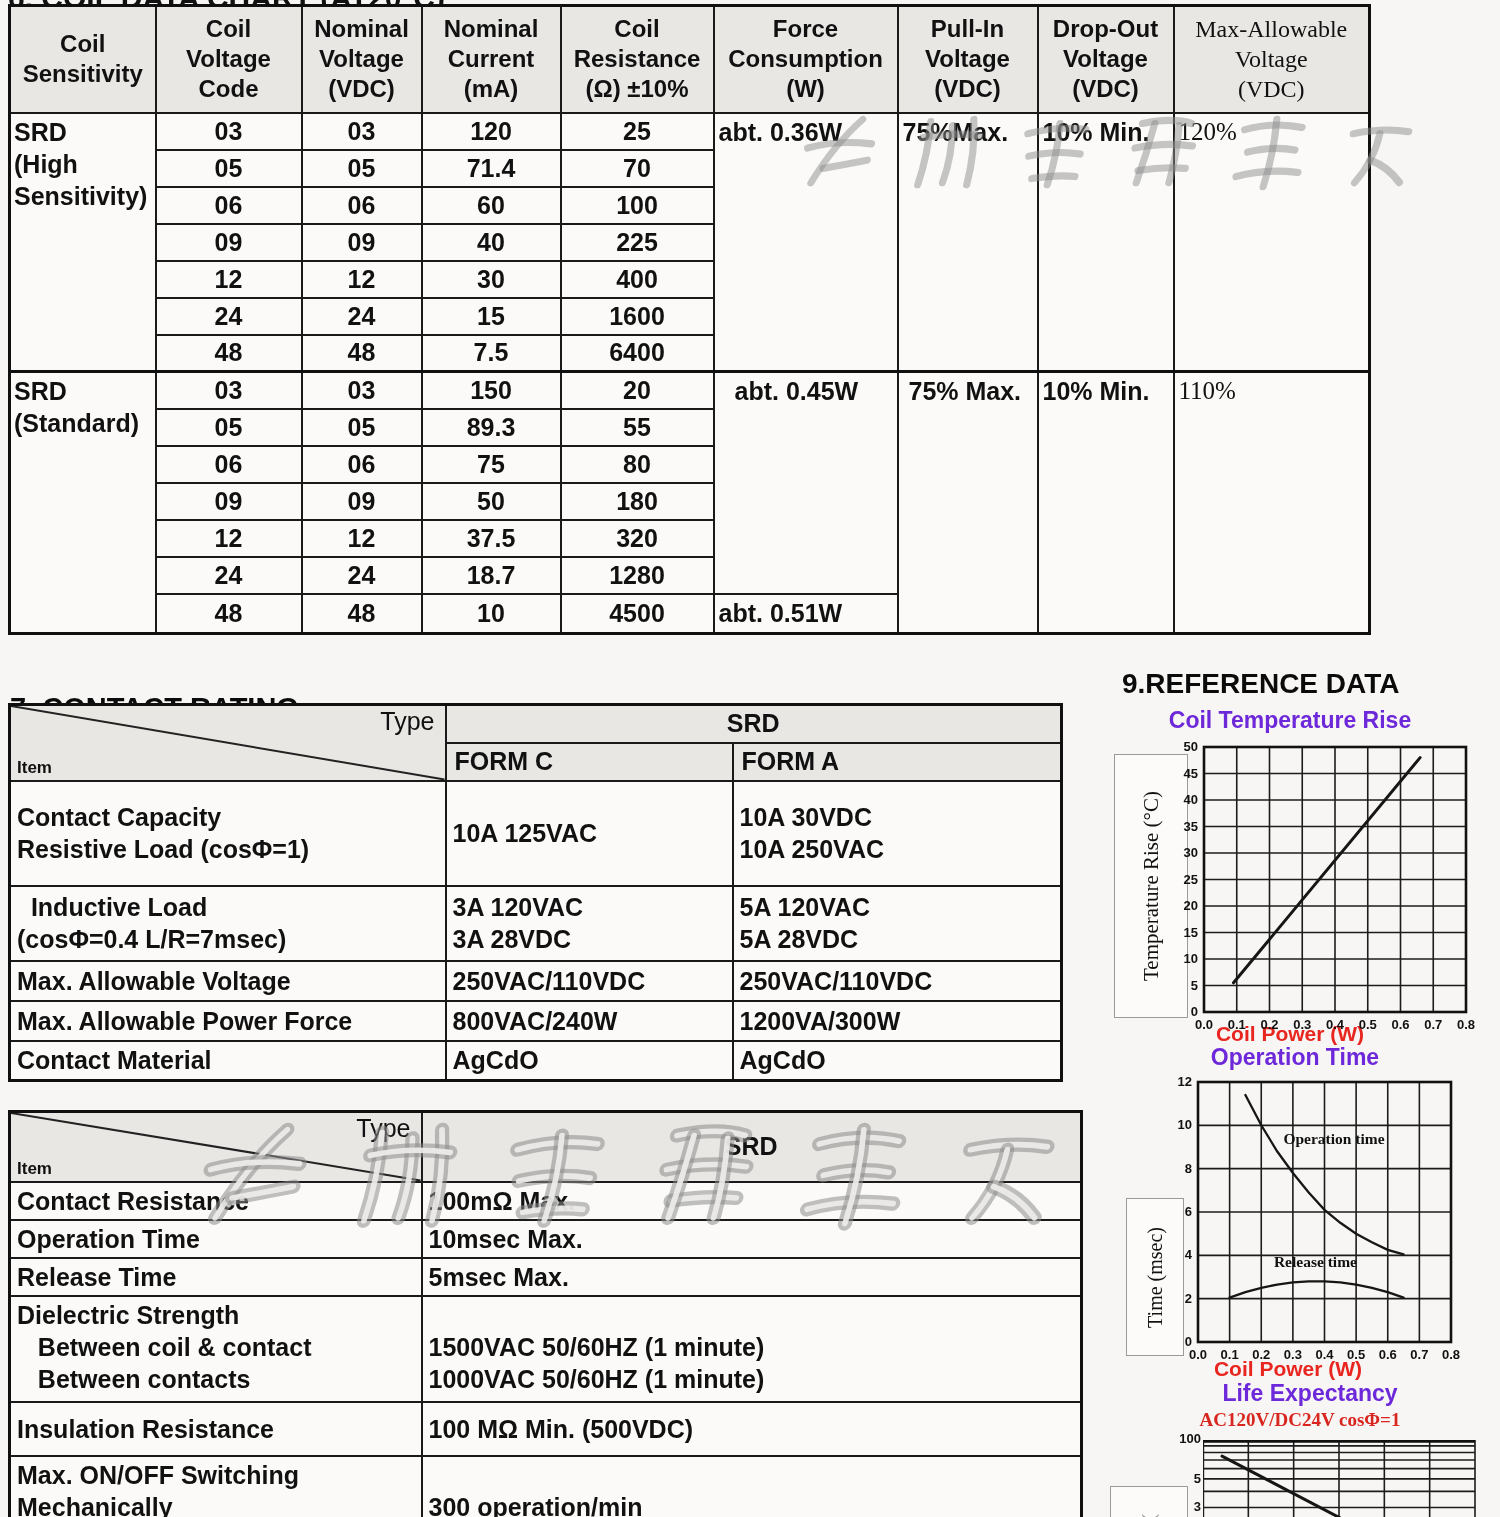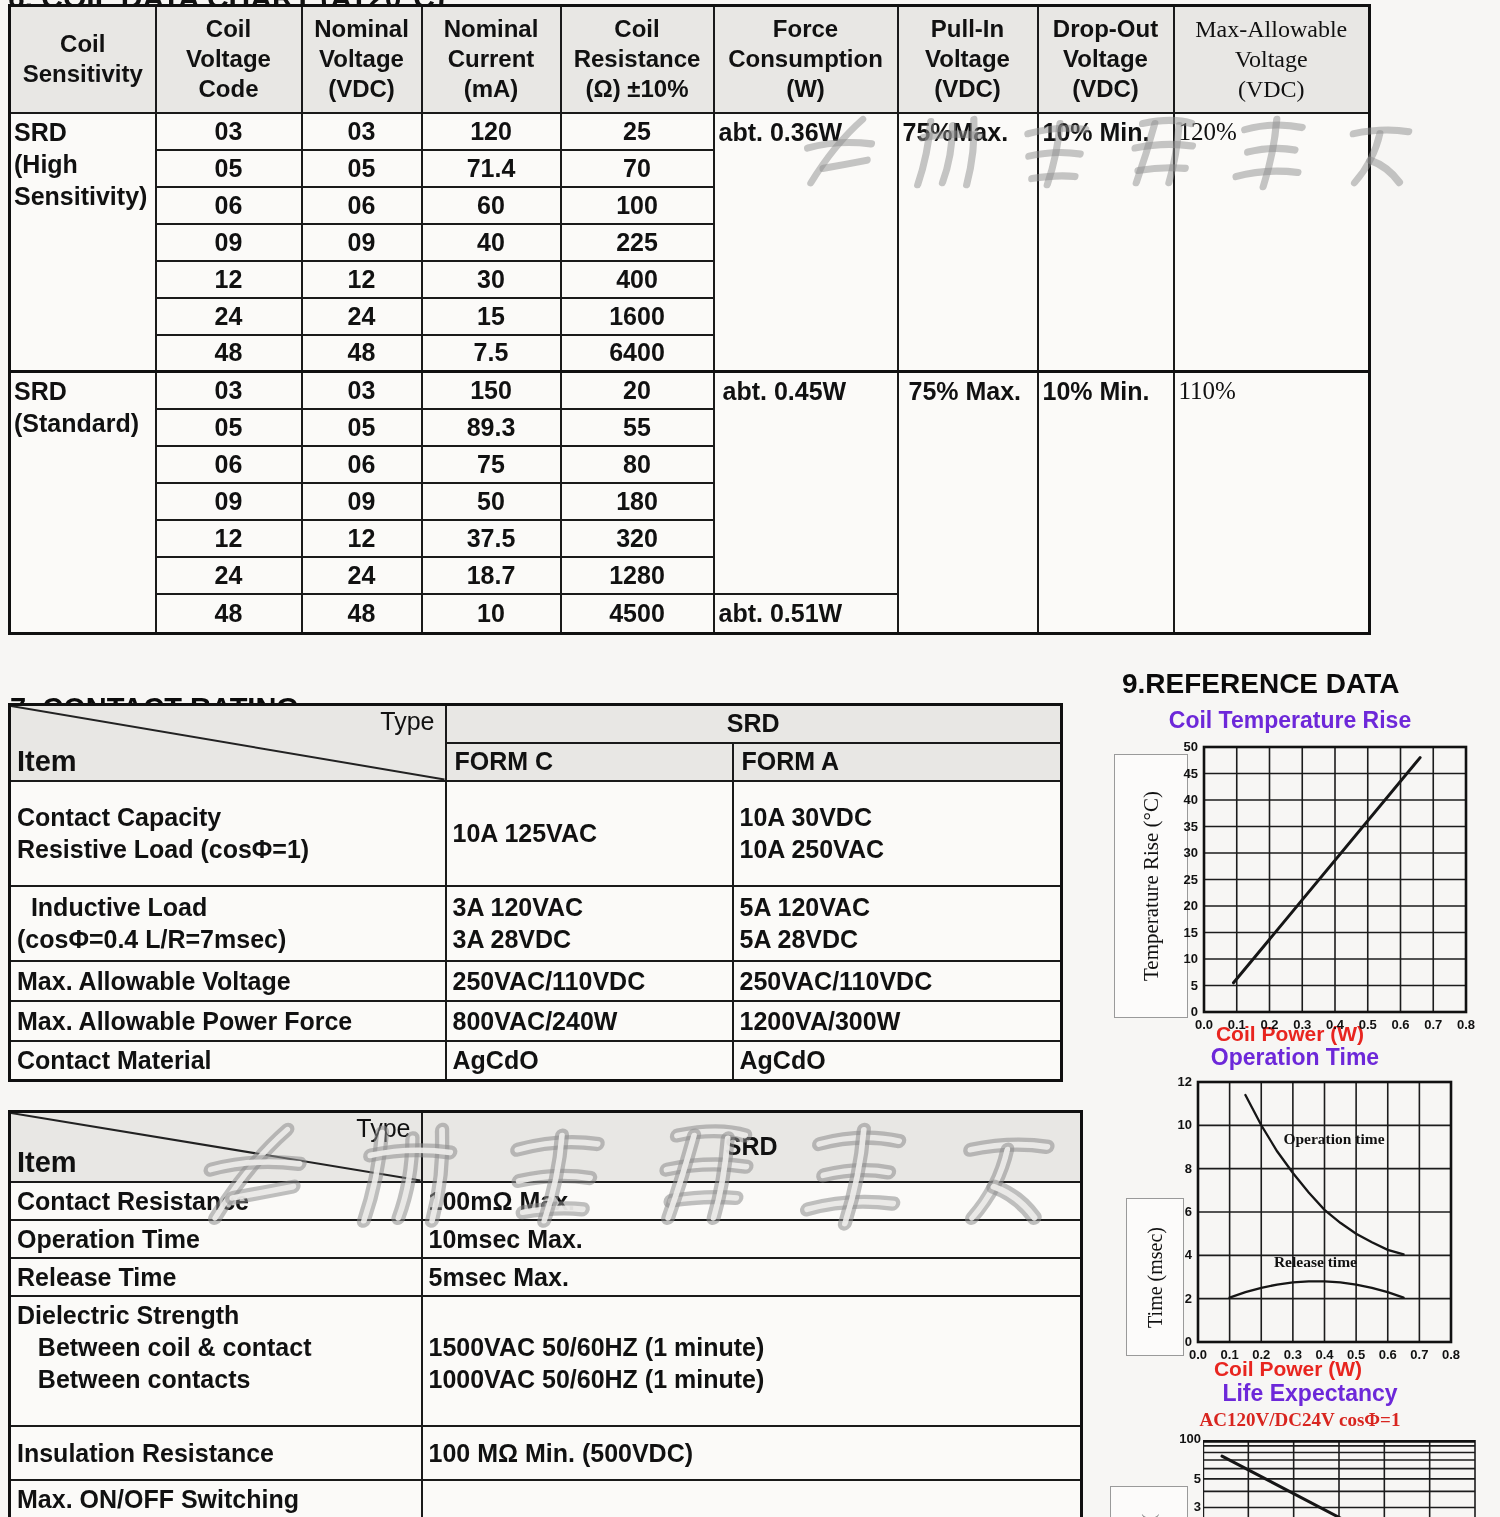--- a/index.html
+++ b/index.html
@@ -8,33 +8,33 @@
   #canvas{position:absolute;left:0;top:0;width:1500px;height:1517px;}
   .tbl{position:absolute;border-collapse:collapse;table-layout:fixed;}
   .tbl td,.tbl th{border:2px solid #1a1a1a;overflow:hidden;}
   table.tbl{border:3px solid #101010;}
   
   .coil th{background:#e8e7e4;font-weight:bold;font-size:24px;line-height:30px;
            white-space:pre-line;text-align:center;vertical-align:middle;padding:2px 1px;}
   .coil td{font-size:25px;font-weight:bold;text-align:center;vertical-align:middle;padding:0 2px;background:#fbfaf8;}
   .coil td.sens{text-align:left;vertical-align:top;white-space:pre-line;line-height:32px;padding:2px 3px;}
   .coil td.grp{vertical-align:top;text-align:left;padding:4px 4px;}
-  .coil td.pw2{padding-left:8px;}
+  .coil td.pw2{padding-left:20px;}
   .coil td.pi2{padding-left:10px;}
   .coil .serifcell{font-family:"Liberation Serif",serif;font-weight:normal;text-align:center;}
   th.serifh{font-family:"Liberation Serif",serif;font-weight:normal;}
   tr.gsep td{border-top:3px solid #101010;}
   
   .t7 th,.t8 th{background:#e8e7e4;font-size:25px;font-weight:bold;text-align:center;vertical-align:middle;}
   .t7 td,.t8 td{font-size:25px;font-weight:bold;background:#fbfaf8;text-align:left;vertical-align:middle;
                 white-space:pre-line;line-height:32px;padding:2px 6px;}
   .diag{position:relative;background:#e8e7e4;padding:0;}
   .diag svg{position:absolute;left:0;top:0;width:100%;height:100%;}
   .diag .tp{position:absolute;right:10px;top:1px;font-size:25px;font-weight:normal;}
-  .diag .it{position:absolute;left:6px;bottom:2px;font-size:29px;font-weight:bold;}
+  .diag .it{position:absolute;left:6px;bottom:2px;font-size:17px;font-weight:bold;}
   .formh{text-align:left !important;padding-left:8px;}
   
   .h{position:absolute;font-weight:bold;font-size:29px;color:#0b0b0b;white-space:nowrap;}
   .clipbox{position:absolute;overflow:hidden;}
   .clipbox .inner{position:absolute;left:0;top:-19px;font-size:30px;font-weight:bold;white-space:nowrap;}
   
   .ctitle{position:absolute;width:300px;text-align:center;color:#6d28d9;font-weight:bold;font-size:23px;}
   .cxlabel{position:absolute;width:300px;text-align:center;color:#e8251f;font-weight:bold;font-size:21px;}
   .csub{position:absolute;width:300px;text-align:center;color:#d8251f;font-weight:bold;font-size:19px;
         font-family:"Liberation Serif",serif;}
@@ -275,21 +275,21 @@
           <td>100mΩ Max.</td>
         </tr>
     <tr style="height:36px">
           <td>Operation Time</td>
           <td>10msec Max.</td>
         </tr>
     <tr style="height:36px">
           <td>Release Time</td>
           <td>5msec Max.</td>
         </tr>
-    <tr style="height:130px">
+    <tr style="height:106px">
           <td style="vertical-align:top">Dielectric Strength
 &nbsp;&nbsp;&nbsp;Between coil &amp; contact
 &nbsp;&nbsp;&nbsp;Between contacts</td>
           <td style="vertical-align:top">
 1500VAC 50/60HZ (1 minute)
 1000VAC 50/60HZ (1 minute)</td>
         </tr>
     <tr style="height:54px">
           <td>Insulation Resistance</td>
           <td>100 MΩ Min. (500VDC)</td>

